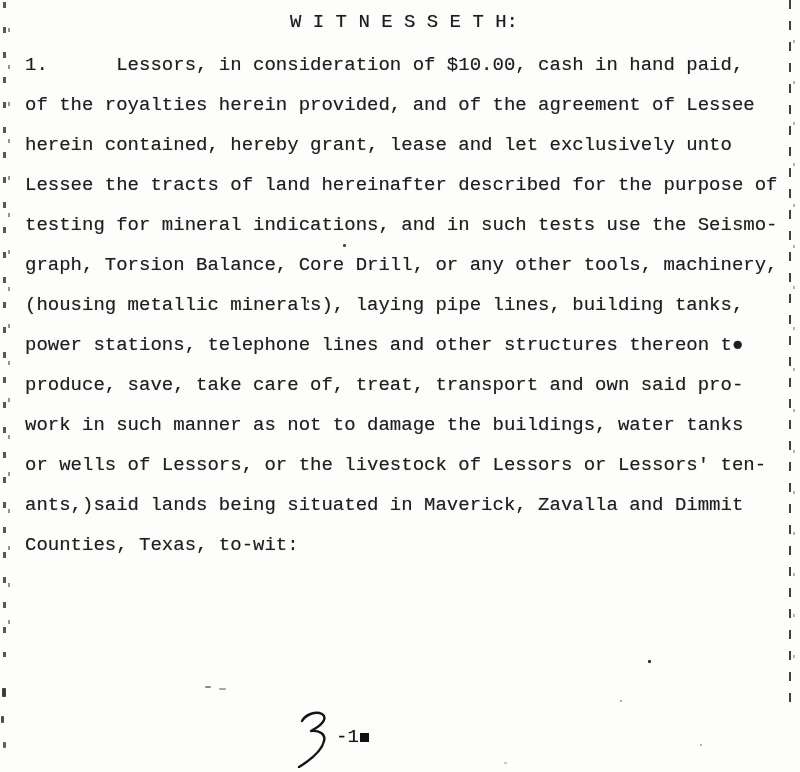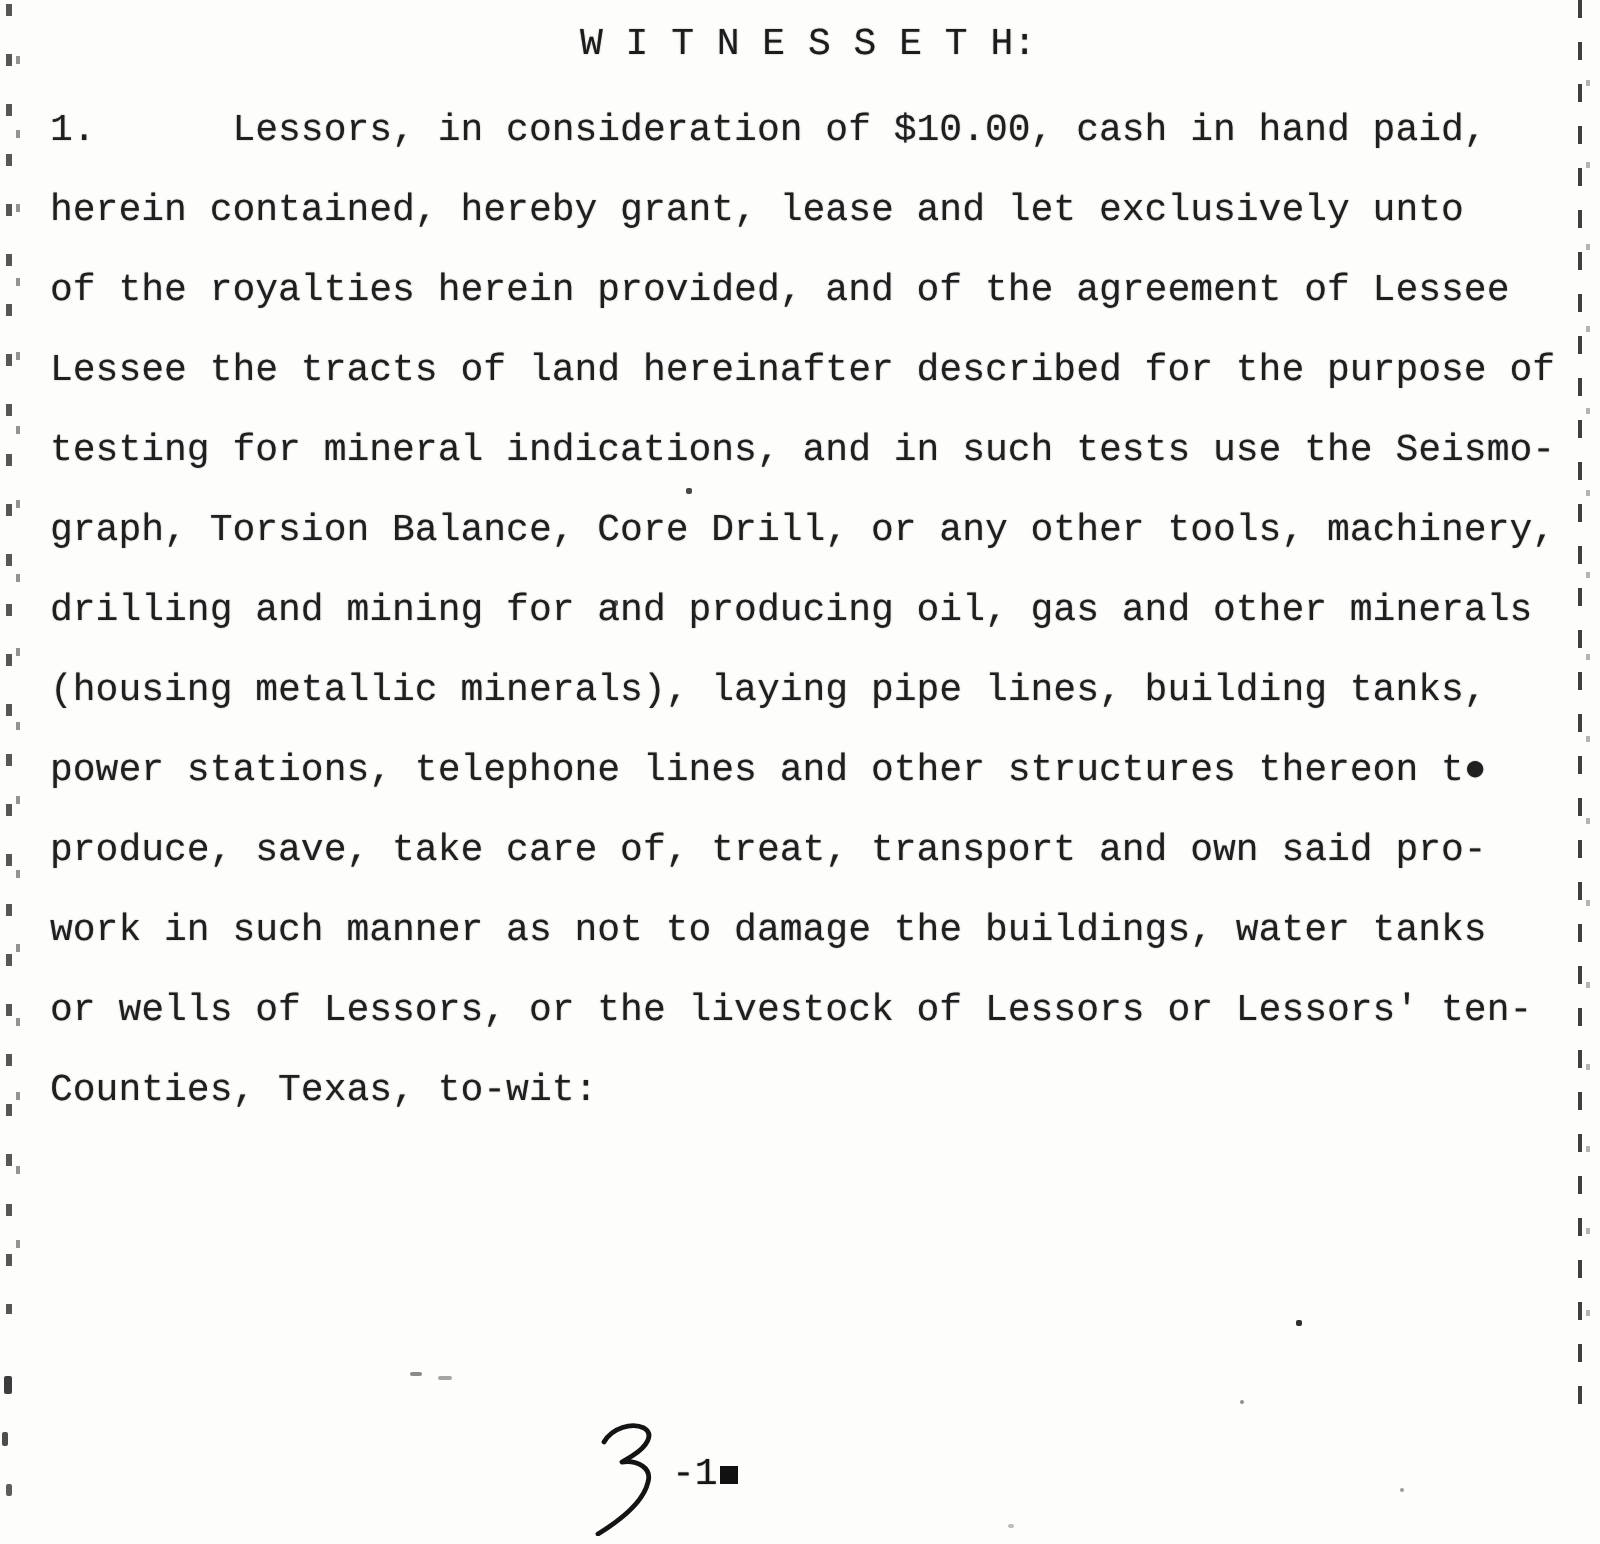--- a/index.html
+++ b/index.html
@@ -116,31 +116,31 @@
   <div class="speck s7"></div>
   <div class="speck s8"></div>
   <div class="speck s9"></div>
   <div class="speck s10"></div>
   <div class="speck s11"></div>
 
   <div class="doc-title">W I T N E S S E T H:</div>
 
   <div class="doc-body">
     <div class="doc-line">1.      Lessors, in consideration of $10.00, cash in hand paid,</div>
+    <div class="doc-line">of the royalties herein provided, and of the agreement of Lessee</div>
     <div class="doc-line">herein contained, hereby grant, lease and let exclusively unto</div>
-    <div class="doc-line">of the royalties herein provided, and of the agreement of Lessee</div>
     <div class="doc-line">Lessee the tracts of land hereinafter described for the purpose of</div>
     <div class="doc-line">testing for mineral indications, and in such tests use the Seismo-</div>
     <div class="doc-line">graph, Torsion Balance, Core Drill, or any other tools, machinery,</div>
-    <div class="doc-line">drilling and mining for and producing oil, gas and other minerals</div>
     <div class="doc-line">(housing metallic minerals), laying pipe lines, building tanks,</div>
     <div class="doc-line">power stations, telephone lines and other structures thereon t●</div>
     <div class="doc-line">produce, save, take care of, treat, transport and own said pro-</div>
     <div class="doc-line">work in such manner as not to damage the buildings, water tanks</div>
     <div class="doc-line">or wells of Lessors, or the livestock of Lessors or Lessors' ten-</div>
+    <div class="doc-line">ants,)said lands being situated in Maverick, Zavalla and Dimmit</div>
     <div class="doc-line">Counties, Texas, to-wit:</div>
   </div>
 
   <div class="footer">
     <svg class="hand-three" width="36" height="58" viewBox="0 0 36 58">
       <path d="M6 11 C 10 4, 20 1, 26 4 C 31 7, 28 13, 20 18 L 15 21
                C 23 20, 30 24, 28 31 C 26 40, 16 49, 3 57" fill="none" stroke="#141414" stroke-width="2.4" stroke-linecap="round" stroke-linejoin="round"></path>
     </svg>
     <span class="typed-page"><span>-1</span><span class="ink-blot"></span></span>
   </div>

